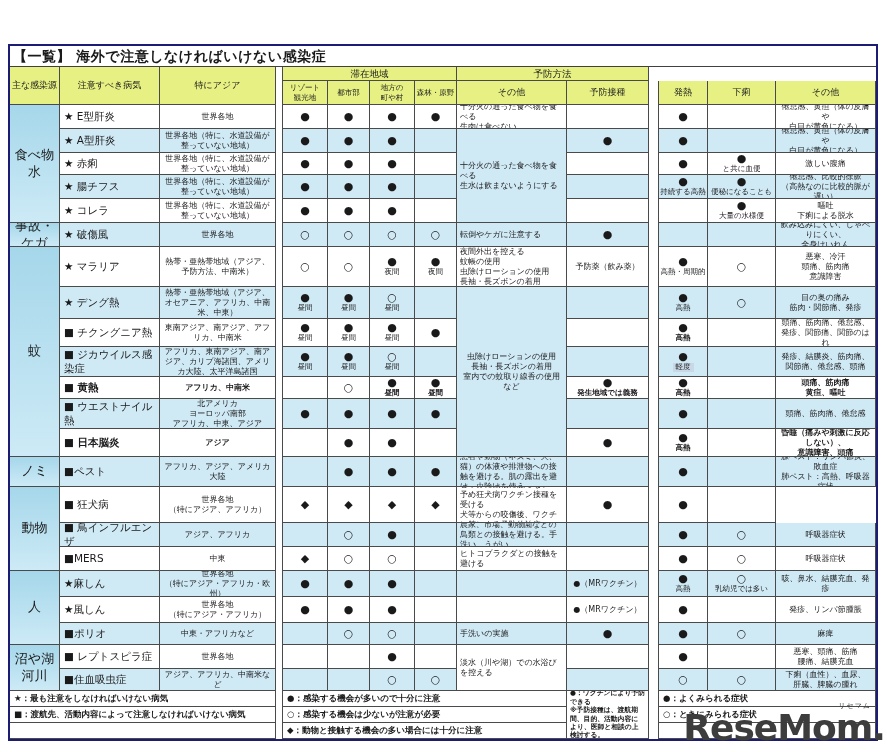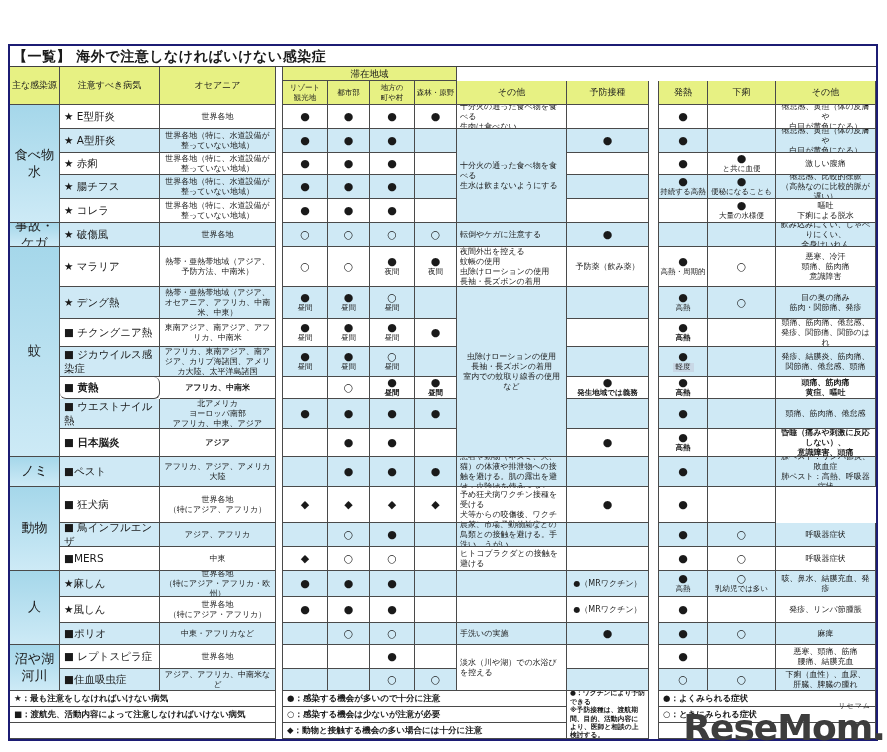--- a/index.html
+++ b/index.html
@@ -43,28 +43,29 @@
 </style>
 </head>
 <body>
 
 <div id="page">
   <div id="sheet">
     <div id="title">【一覧】 海外で注意しなければいけない感染症</div>
     <div id="grid">
         <div class="c hd" style="grid-area: 1 / 1 / span 2;">主な感染源</div>
         <div class="c hd" style="grid-area: 1 / 2 / span 2;">注意すべき病気</div>
-        <div class="c hd" style="grid-area: 1 / 3 / span 2;">オセアニア</div>
+        <div class="c hd" style="grid-area: 1 / 3 / span 2;">特にアジア</div>
         <div class="c hg bl" style="grid-area: 1 / 5 / auto / span 4;">滞在地域</div>
         <div class="c hd sub bl" style="grid-area: 2 / 5;">リゾート
 観光地</div>
         <div class="c hd sub" style="grid-area: 2 / 6;">都市部</div>
         <div class="c hd sub" style="grid-area: 2 / 7;">地方の
 町や村</div>
         <div class="c hd sub" style="grid-area: 2 / 8;">森林・原野</div>
+        <div class="c hg" style="grid-area: 1 / 9 / auto / span 2;">予防方法</div>
         <div class="c hd" style="grid-area: 2 / 9;">その他</div>
         <div class="c hd" style="grid-area: 2 / 10;">予防接種</div>
         <div class="c hd bl" style="grid-area: 2 / 12;">発熱</div>
         <div class="c hd" style="grid-area: 2 / 13;">下痢</div>
         <div class="c hd" style="grid-area: 2 / 14;">その他</div>
         <div class="c cat" style="grid-area: 3 / 1 / span 5;">食べ物
 水</div>
         <div class="c dn" style="grid-area: 3 / 2;">★ E型肝炎</div>
         <div class="c rg" style="grid-area: 3 / 3;">世界各地</div>
         <div class="c sy bl" style="grid-area: 3 / 5;"><div class="sb">●</div></div>
@@ -184,21 +185,21 @@
         <div class="c dn alt" style="grid-area: 12 / 2;">■ ジカウイルス感染症</div>
         <div class="c rg alt" style="grid-area: 12 / 3;">アフリカ、東南アジア、南アジア、カリブ海諸国、アメリカ大陸、太平洋島諸国</div>
         <div class="c sy alt bl" style="grid-area: 12 / 5;"><div class="sb">●</div><div class="nt">昼間</div></div>
         <div class="c sy alt" style="grid-area: 12 / 6;"><div class="sb">●</div><div class="nt">昼間</div></div>
         <div class="c sy alt" style="grid-area: 12 / 7;"><div class="sb">○</div><div class="nt">昼間</div></div>
         <div class="c sy alt" style="grid-area: 12 / 8;"></div>
         <div class="c  alt" style="grid-area: 12 / 10;"></div>
         <div class="c bl alt" style="grid-area: 12 / 12;"><div class="sb">●</div><div class="nt hl">軽度</div></div>
         <div class="c  alt" style="grid-area: 12 / 13;"></div>
         <div class="c ot alt" style="grid-area: 12 / 14;">発疹、結膜炎、筋肉痛、関節痛、倦怠感、頭痛</div>
-        <div class="c dn b" style="grid-area: 13 / 2; border-radius: 6px;">■ 黄熱</div>
+        <div class="c dn b" style="grid-area: 13 / 2;">■ 黄熱</div>
         <div class="c rg b" style="grid-area: 13 / 3;">アフリカ、中南米</div>
         <div class="c sy bl" style="grid-area: 13 / 5;"></div>
         <div class="c sy" style="grid-area: 13 / 6;"><div class="sb">○</div></div>
         <div class="c sy" style="grid-area: 13 / 7;"><div class="sb b">●</div><div class="nt b">昼間</div></div>
         <div class="c sy" style="grid-area: 13 / 8;"><div class="sb b">●</div><div class="nt b">昼間</div></div>
         <div class="c " style="grid-area: 13 / 10;"><div class="sb b">●</div><div class="nt b">発生地域では義務</div></div>
         <div class="c bl" style="grid-area: 13 / 12;"><div class="sb b">●</div><div class="nt b">高熱</div></div>
         <div class="c " style="grid-area: 13 / 13;"></div>
         <div class="c ot b" style="grid-area: 13 / 14;">頭痛、筋肉痛
 黄疸、嘔吐</div>

